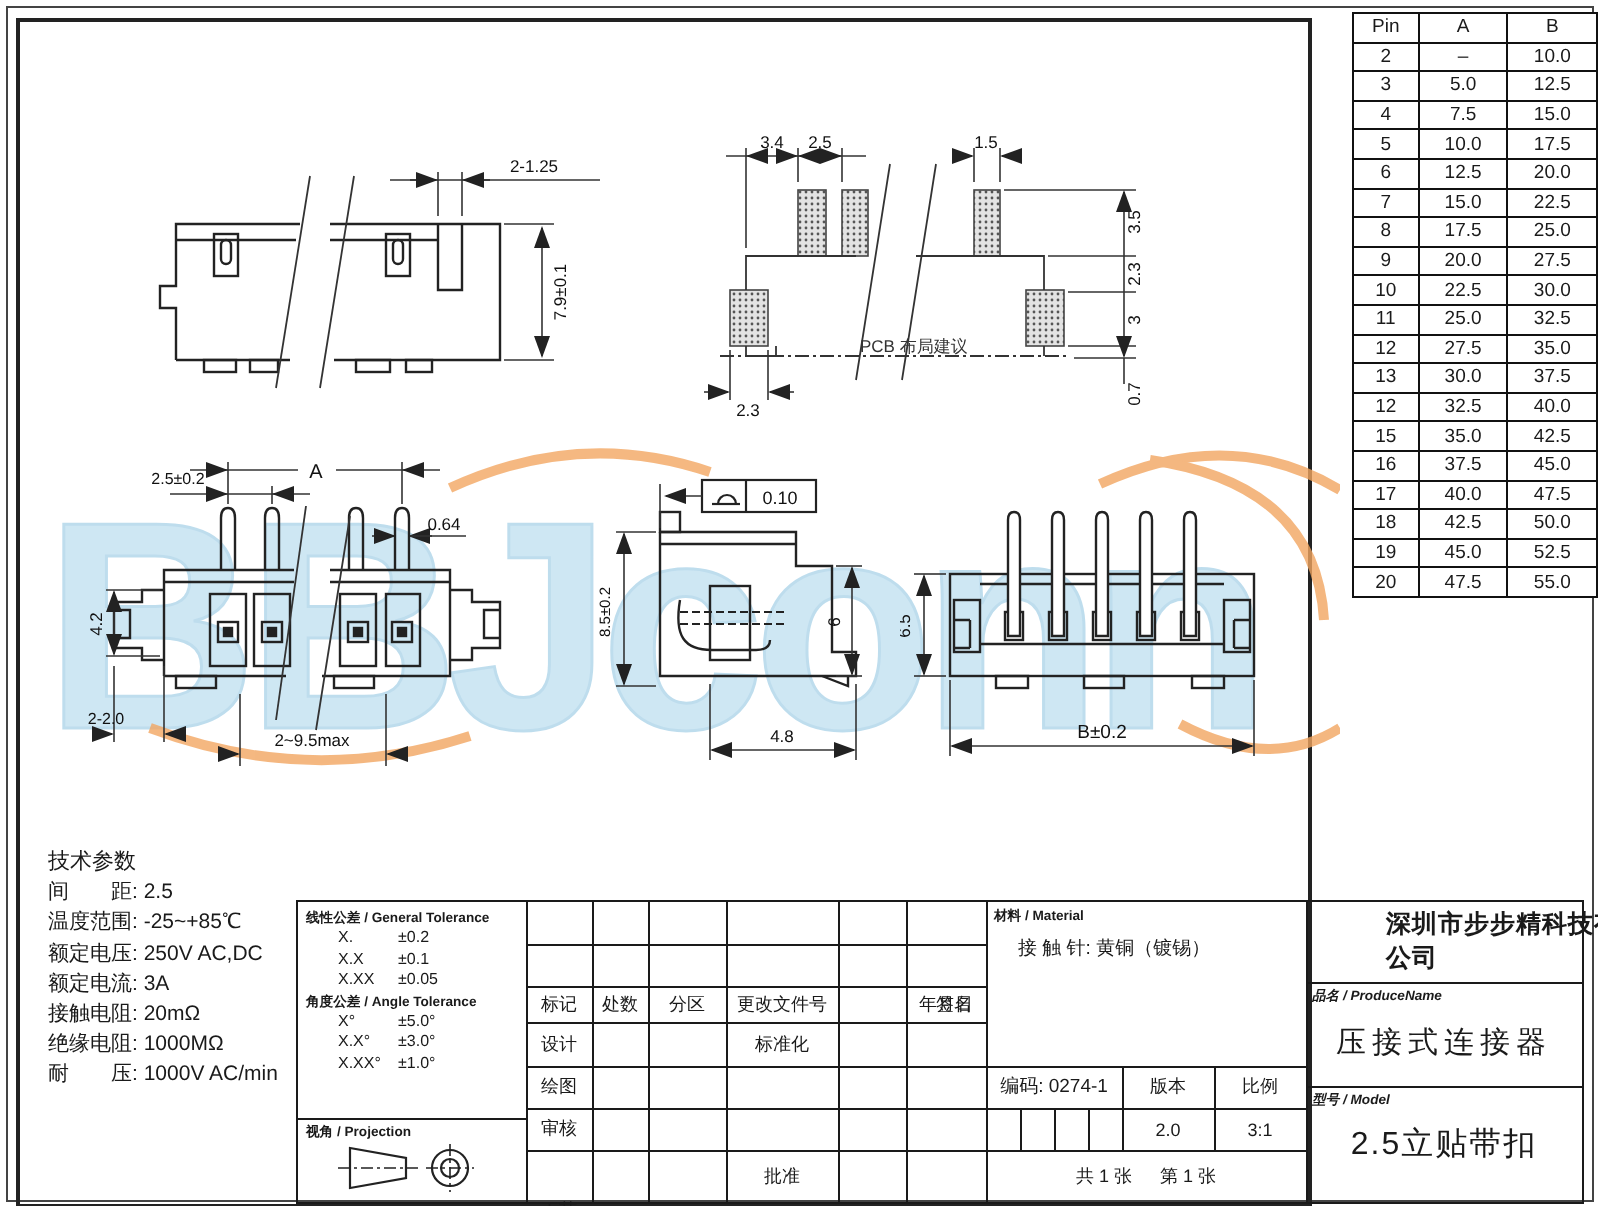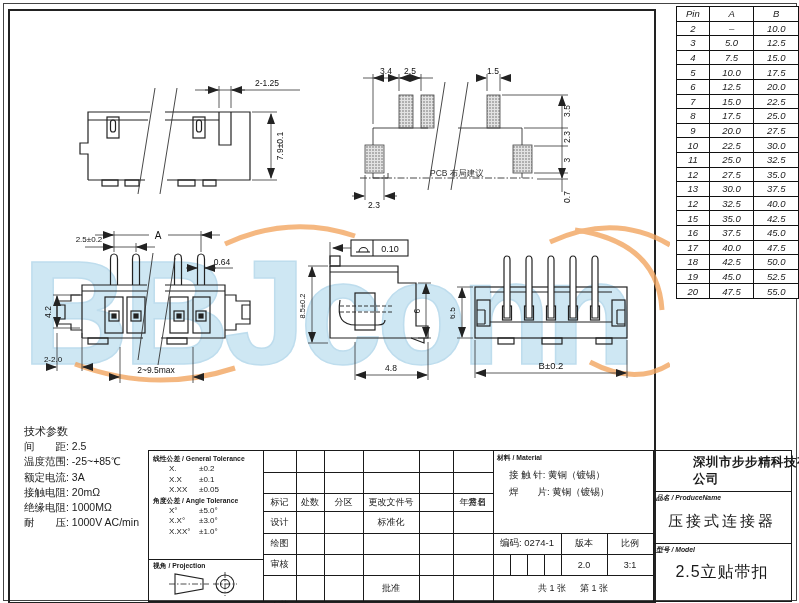--- a/index.html
+++ b/index.html
@@ -5,21 +5,21 @@
   html,body{margin:0;padding:0;}
   body{width:799px;height:603px;position:relative;background:#ffffff;overflow:hidden;
        font-family:"Liberation Sans",sans-serif;color:#1a1a1a;}
   .abs{position:absolute;}
   
   .outer-border{left:3px;top:3px;width:792px;height:596px;border:1px solid #444;}
   .inner-frame{left:8px;top:9px;width:644px;height:591px;border:2px solid #222;}
   
   .pin-table{left:676px;top:6px;border-collapse:collapse;z-index:3;background:#fff;}
   .pin-table td,.pin-table th{border:1px solid #111;font-size:9.5px;font-weight:normal;
-        text-align:center;padding:0;height:13.6px;font-style:italic;}
+        text-align:center;padding:0;height:13.6px;}
   .pin-table .c0{width:32px;} .pin-table .c1{width:44px;} .pin-table .c2{width:44px;}
   
   svg text{font-family:"Liberation Sans",sans-serif;font-size:8.5px;fill:#111;}
   .dwg{z-index:2;}
   
   .tech{left:24px;top:424px;width:150px;z-index:3;font-size:10.5px;line-height:15.2px;}
   .tech .tp-title{font-size:11px;}
   
   .tb{left:148px;top:450px;width:642px;height:150px;border:1px solid #1a1a1a;z-index:3;background:transparent;}
   .vl{background:#1a1a1a;width:1px;}
@@ -448,20 +448,21 @@
 </svg>
 
 <div class="abs tech">
   <div class="tp-title">技术参数</div>
   <div>
 
       <div class="tp-line"><span>间　　距:</span> <span>2.5</span></div>
 
       <div class="tp-line"><span>温度范围:</span> <span>-25~+85℃</span></div>
 
+      <div class="tp-line"><span>额定电压:</span> <span>250V AC,DC</span></div>
 
       <div class="tp-line"><span>额定电流:</span> <span>3A</span></div>
 
       <div class="tp-line"><span>接触电阻:</span> <span>20mΩ</span></div>
 
       <div class="tp-line"><span>绝缘电阻:</span> <span>1000MΩ</span></div>
 
       <div class="tp-line"><span>耐　　压:</span> <span>1000V AC/min</span></div>
     </div>
 </div>
@@ -561,21 +562,20 @@
   <div class="cell abs" style="left:344px;top:124px;width:160px;height:26px;gap:14px;">
     <span>共 1 张</span>
     <span>第 1 张</span>
   </div>
 
   <div class="abs" style="left:344px;top:0;width:160px;height:82px;padding:2px 0 0 4px;box-sizing:border-box;">
     <div class="smalllabel">材料 / Material</div>
     <div style="padding-left:12px;font-size:9.5px;line-height:17px;margin-top:3px;">
 
         <div class="tp-line"><span>接 触 针:</span> <span>黄铜（镀锡）</span></div>
-        <div class="tp-line"><span>焊　　片:</span> <span>黄铜（镀锡）</span></div>
       </div>
   </div>
 
   <div class="cell abs company" style="left:504px;top:0;width:138px;height:40px;padding-left:40px;">深圳市步步精科技有限公司</div>
   <div class="abs" style="left:504px;top:40px;width:138px;height:52px;">
     <div class="smalllabel" style="position:absolute;left:3px;top:2px;font-style:italic;">品名 / ProduceName</div>
     <div class="cell bigname" style="width:100%;height:100%;padding-top:8px;box-sizing:border-box;">压接式连接器</div>
   </div>
   <div class="abs" style="left:504px;top:92px;width:138px;height:58px;">
     <div class="smalllabel" style="position:absolute;left:3px;top:2px;font-style:italic;">型号 / Model</div>

